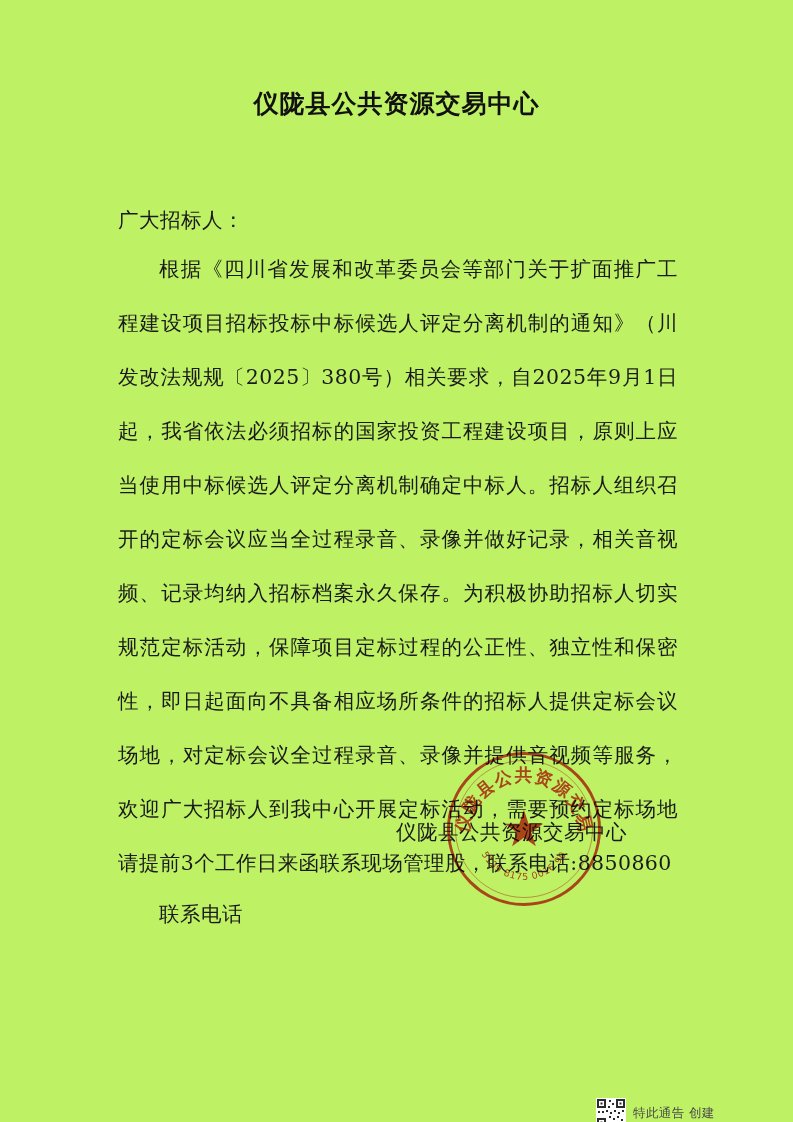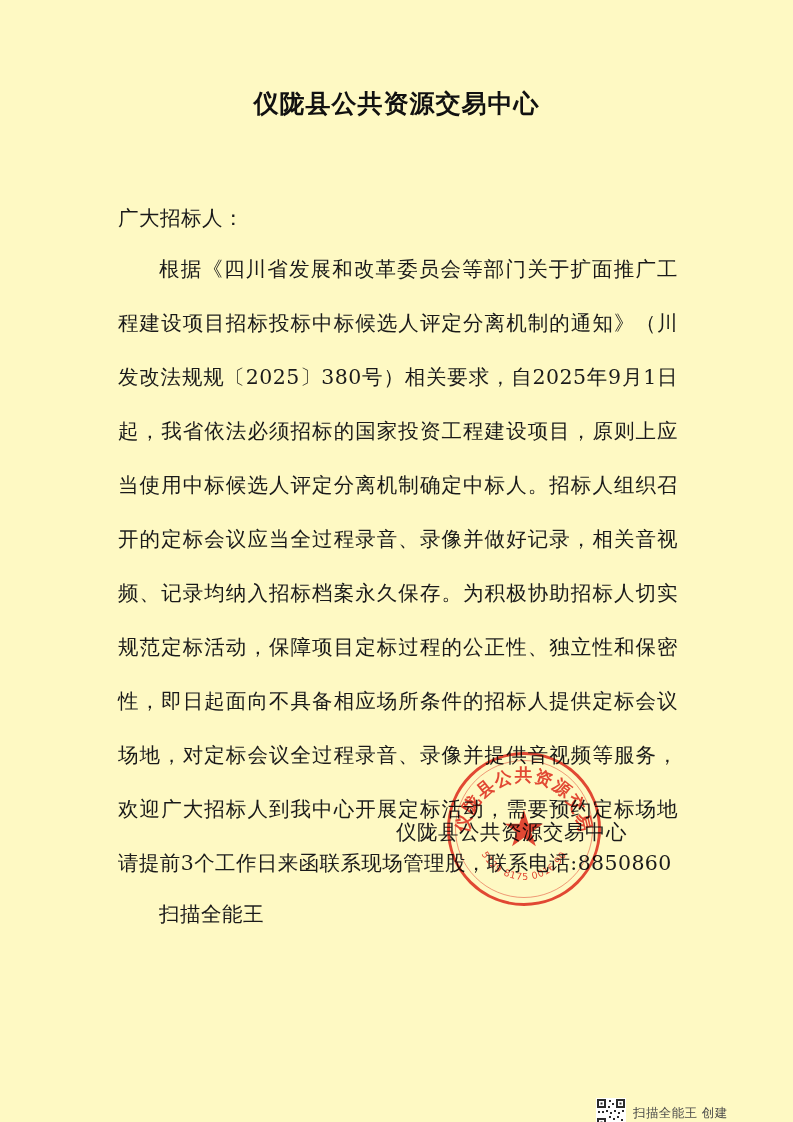--- a/index.html
+++ b/index.html
@@ -12,21 +12,21 @@
     height: 1122px;
     position: relative;
     font-family: "DejaVu Serif", "Liberation Serif", serif;
     color: #1a1a1a;
     overflow: hidden;
   }
 
   .page {
     position: absolute;
     inset: 0;
-    background: #fef9c3;
+    background: #bef264;
   }
 
   
   .title-block {
     position: absolute;
     top: 82px;
     left: 0;
     width: 793px;
     text-align: center;
   }
@@ -43,21 +43,20 @@
   .body-block {
     position: absolute;
     top: 198px;
     left: 118px;
     width: 560px;
   }
   .salutation {
     font-size: 20.5px;
     line-height: 44px;
     letter-spacing: 0.5px;
-    font-family: Liberation Mono, monospace;
   }
   .para {
     font-size: 20.5px;
     line-height: 54px;
     text-align: justify;
     text-justify: inter-ideograph;
     text-indent: 41px;
     letter-spacing: 0.4px;
     margin: 0;
   }
@@ -171,21 +170,21 @@
 
 <div class="page">
 
   <div class="title-block">
     <div class="title-line">仪陇县公共资源交易中心</div>
   </div>
 
   <div class="body-block">
     <div class="salutation">广大招标人：</div>
     <p class="para">根据《四川省发展和改革委员会等部门关于扩面推广工程建设项目招标投标中标候选人评定分离机制的通知》（川发改法规规〔2025〕380号）相关要求，自2025年9月1日起，我省依法必须招标的国家投资工程建设项目，原则上应当使用中标候选人评定分离机制确定中标人。招标人组织召开的定标会议应当全过程录音、录像并做好记录，相关音视频、记录均纳入招标档案永久保存。为积极协助招标人切实规范定标活动，保障项目定标过程的公正性、独立性和保密性，即日起面向不具备相应场所条件的招标人提供定标会议场地，对定标会议全过程录音、录像并提供音视频等服务，欢迎广大招标人到我中心开展定标活动，需要预约定标场地请提前3个工作日来函联系现场管理股，联系电话:8850860</p>
-    <div class="closing">扫描全能王</div>
+    <div class="closing">联系电话</div>
   </div>
 
   <div class="signature">
     <div class="sig-name">仪陇县公共资源交易中心</div>
   </div>
 
   <div class="seal">
     <div class="inner-ring"></div>
     <svg viewBox="0 0 148 148" aria-hidden="true">
       <defs>
@@ -233,16 +232,16 @@
           <rect x="13" y="18" width="2" height="2"></rect>
           <rect x="17" y="20" width="2" height="2"></rect>
           <rect x="21" y="18" width="2" height="2"></rect>
           <rect x="25" y="21" width="2" height="2"></rect>
           <rect x="13" y="24" width="2" height="2"></rect>
           <rect x="19" y="25" width="2" height="2"></rect>
           <rect x="24" y="26" width="2" height="2"></rect>
         </g>
       </svg>
     </div>
-    <div class="footer-text">扫描全能王  创建</div>
+    <div class="footer-text">特此通告  创建</div>
   </div>
 
 </div>
 
 </body></html>

